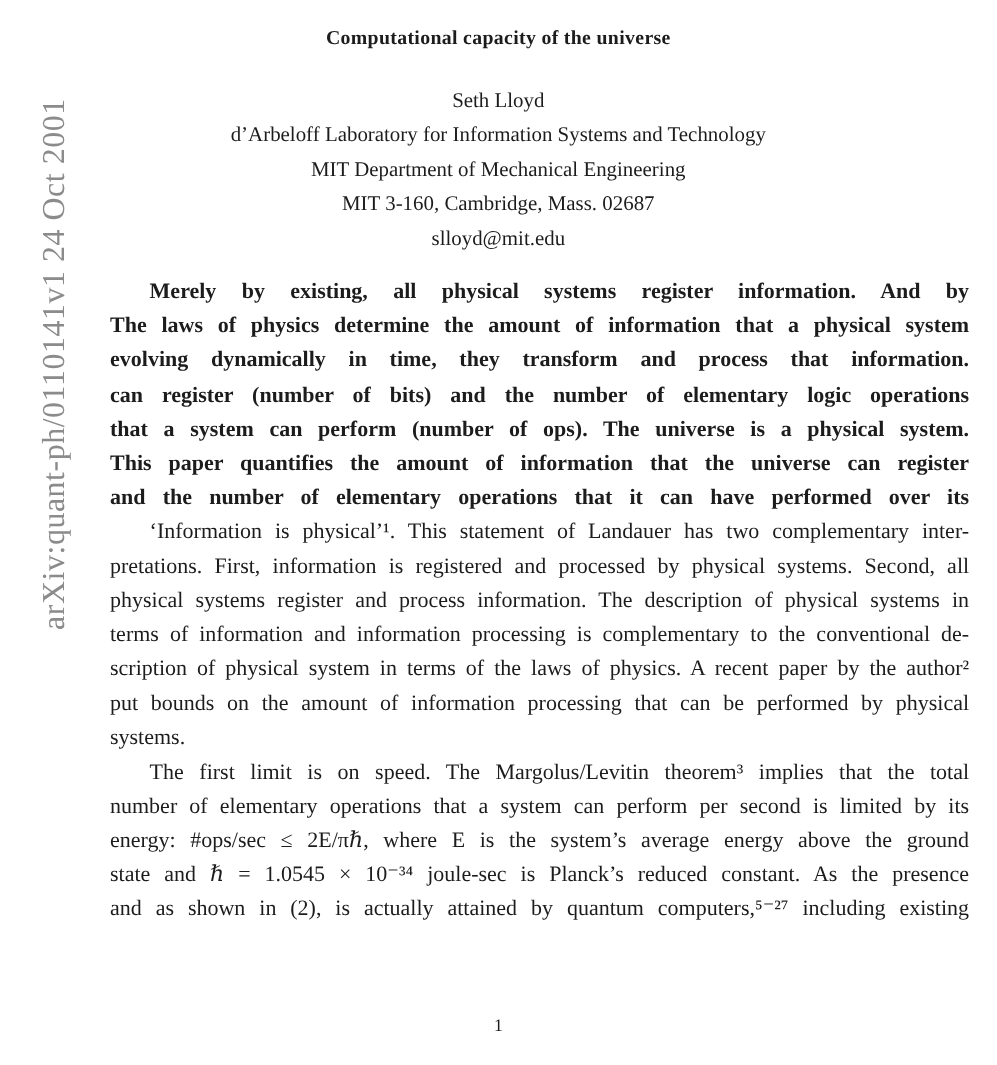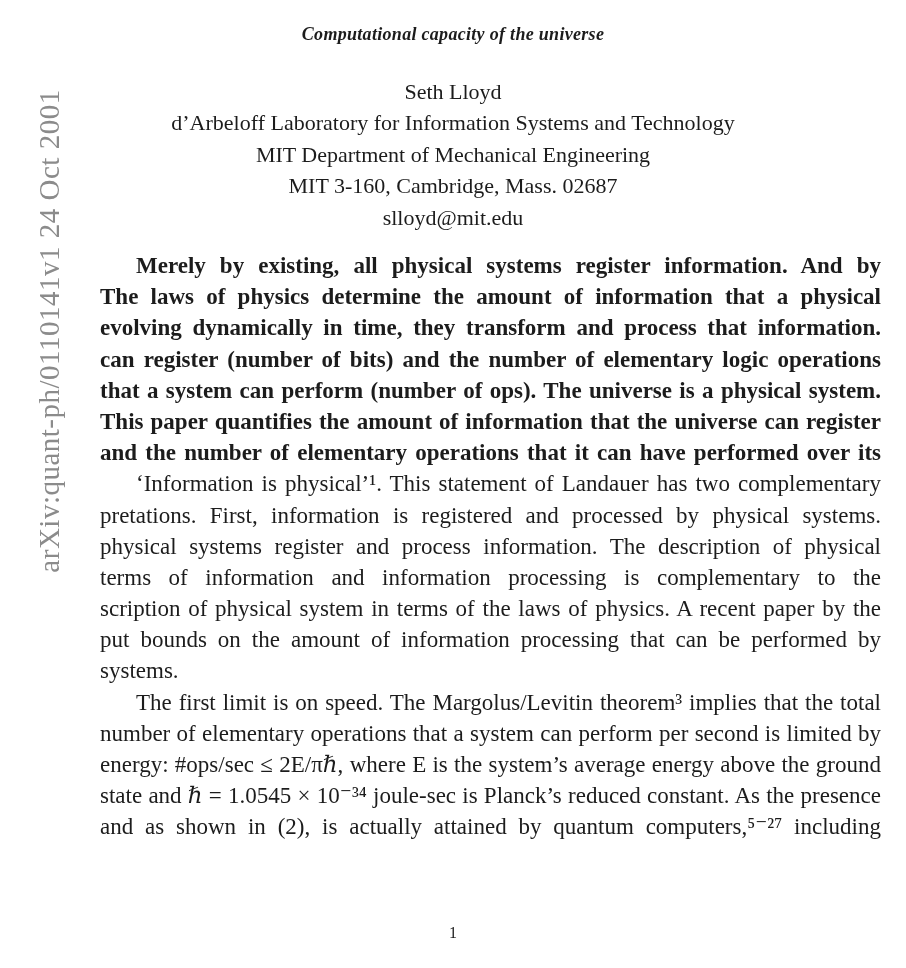--- a/index.html
+++ b/index.html
@@ -34,38 +34,37 @@
   
   #title {
     position: absolute;
     top: 24px;
     left: 0;
     width: 100%;
     text-align: center;
     font-size: 18px;
     font-weight: bold;
     letter-spacing: 0.3px;
-    font-style: italic;
   }
   #author-block {
     position: absolute;
     top: 76px;
     left: 0;
     width: 100%;
     text-align: center;
-    font-size: 22px;
+    font-size: 19px;
     line-height: 31.4px;
   }
   
   #body-text {
     position: absolute;
     top: 250px;
     left: 100px;
     width: 781px;
-    font-size: 23px;
+    font-size: 20px;
     line-height: 31.2px;
   }
   .line {
     text-align: justify;
     text-align-last: justify;
     white-space: normal;
     overflow: hidden;
     height: 31.2px;
   }
   .line.para-end {

